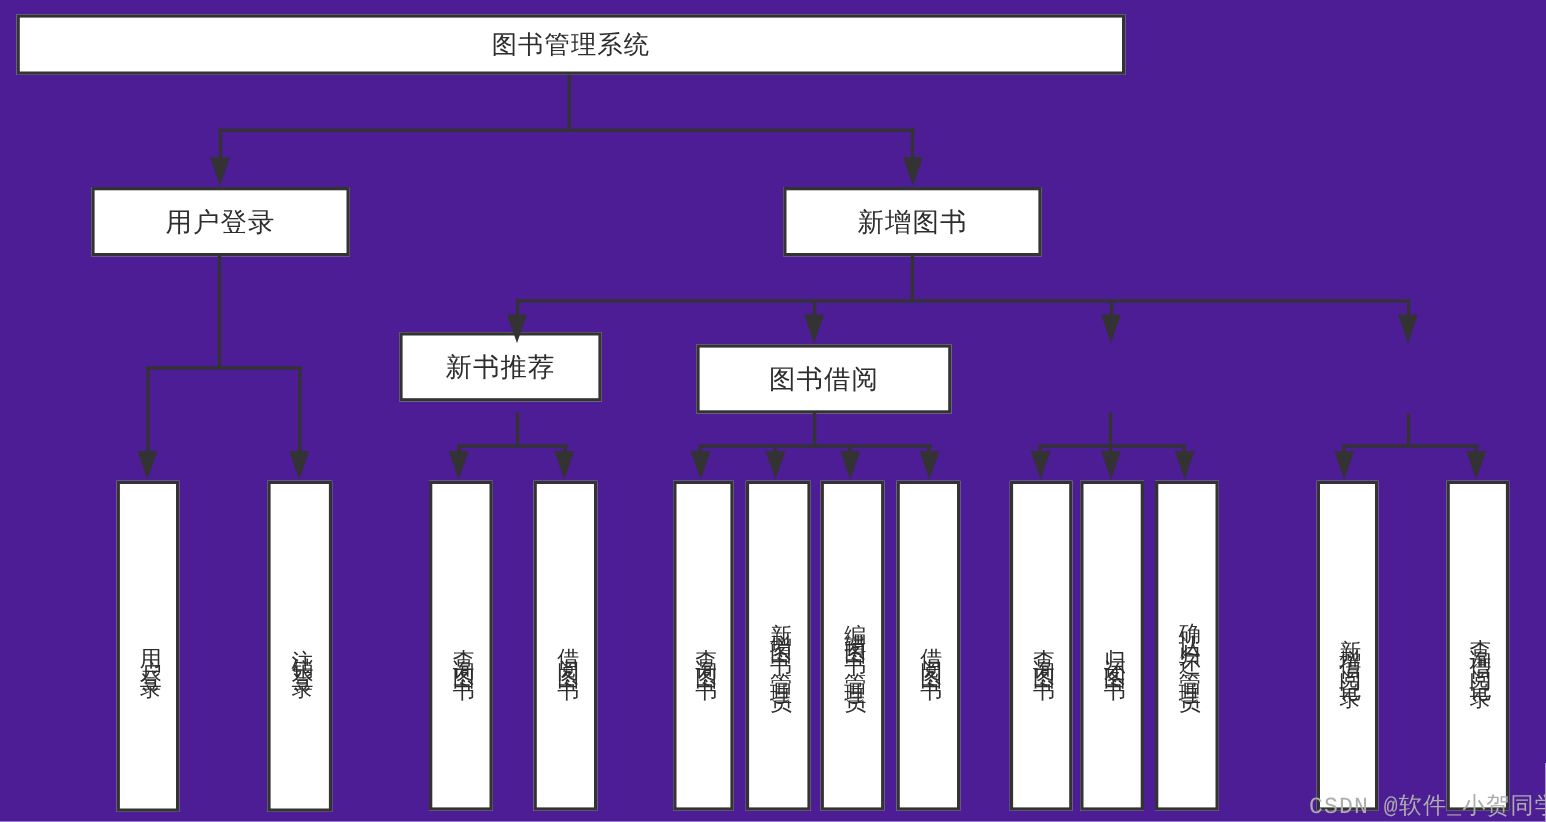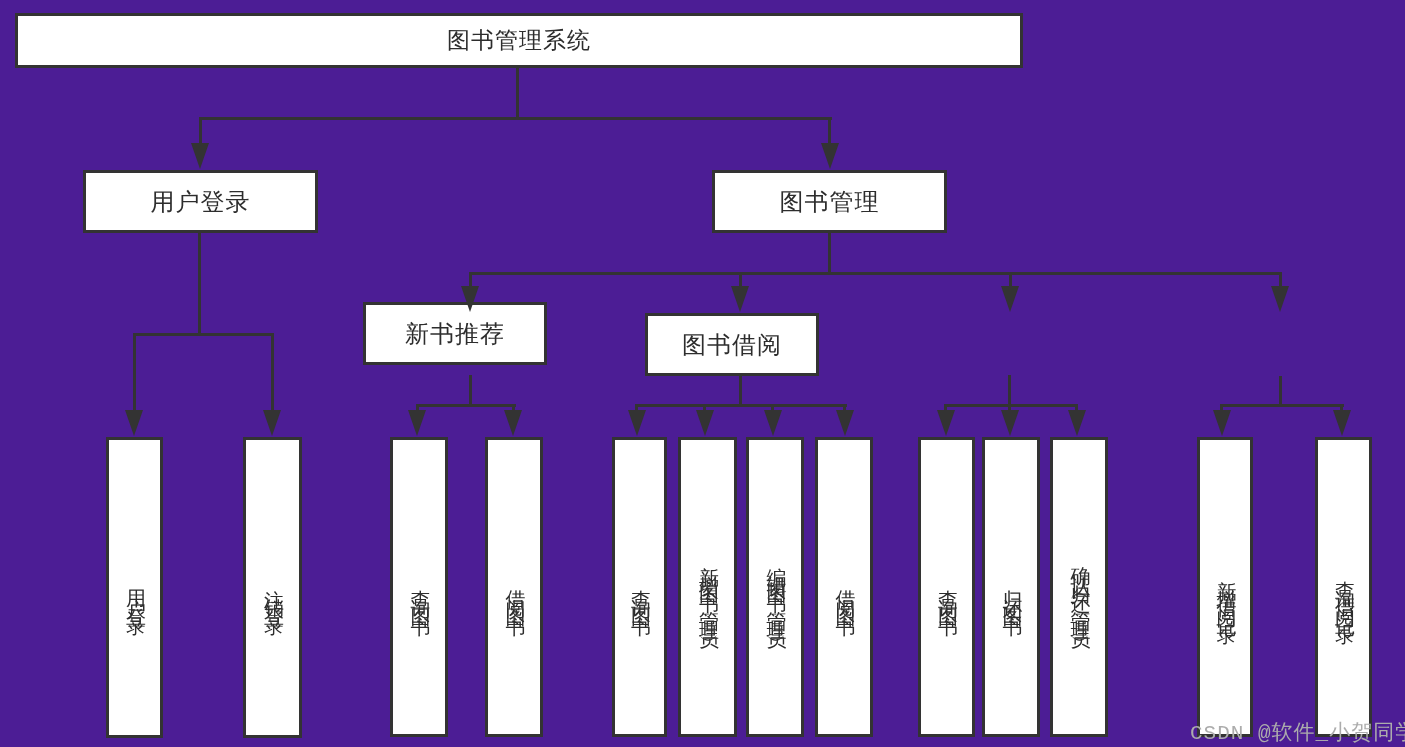--- a/index.html
+++ b/index.html
@@ -9,21 +9,21 @@
   }
   .node{
     position:absolute;background:#fff;border:3px solid #333333;box-sizing:border-box;
     display:flex;align-items:center;justify-content:center;color:#2d2d2d;
   }
   .h-node{font-size:24px;letter-spacing:1px;white-space:nowrap;}
   #n-root{left:15px;top:13px;width:1008px;height:55px;font-size:23px;}
   #n-user-login{left:83px;top:170px;width:235px;height:63px;}
   #n-book-mgmt{left:712px;top:170px;width:235px;height:63px;}
   #n-new-books{left:363px;top:302px;width:184px;height:63px;}
-  #n-book-borrow{left:633px;top:313px;width:174px;height:63px;margin-left:12px;}
+  #n-book-borrow{left:633px;top:313px;width:232px;height:63px;}
   #n-current-borrow{left:903px;top:313px;width:214px;height:63px;}
   #n-borrow-records{left:1172px;top:313px;width:216px;height:63px;}
 
   .leaf{padding:4px 0;}
   .vtext{
     writing-mode:vertical-rl;text-orientation:mixed;
     font-size:20px;letter-spacing:9px;margin-top:9px;line-height:1;
   }
   #l-user-login{left:106px;top:437px;width:57px;height:301px;}
   #l-logout{left:243px;top:437px;width:59px;height:301px;}
@@ -121,21 +121,21 @@
 <div class="canvas">
 
   <div class="node h-node" id="n-root">
     <span>图书管理系统</span>
   </div>
 
   <div class="node h-node" id="n-user-login">
     <span>用户登录</span>
   </div>
   <div class="node h-node" id="n-book-mgmt">
-    <span>图书管理</span>
+    <span>新增图书</span>
   </div>
 
   <div class="node h-node" id="n-new-books">
     <span>新书推荐</span>
   </div>
   <div class="node h-node" id="n-book-borrow">
     <span>图书借阅</span>
   </div>
 
   <div class="node leaf" id="l-user-login">

